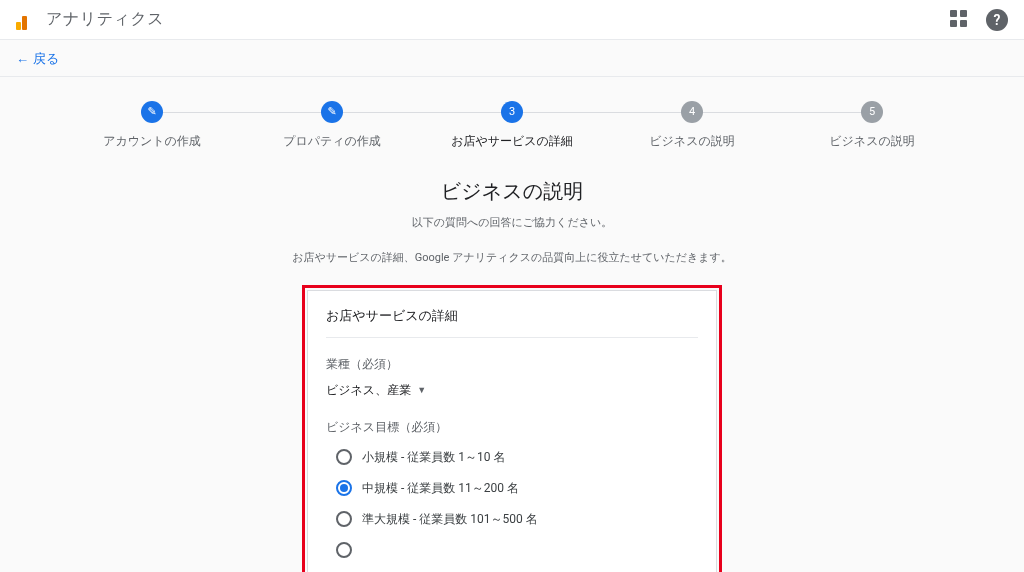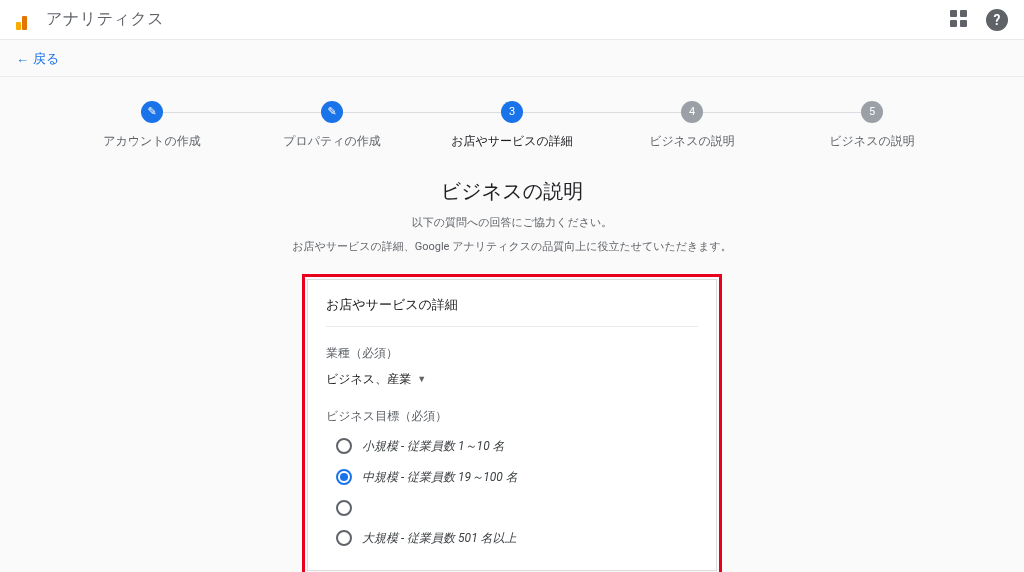--- a/index.html
+++ b/index.html
@@ -124,21 +124,21 @@
       text-align: center;
       font-size: 20px;
       font-weight: 400;
       color: #202124;
       margin-bottom: 10px;
     }
     .sub1, .sub2 {
       text-align: center;
       font-size: 11px;
       color: #5f6368;
-      margin-bottom: 9px;
+      margin-bottom: 20px;
     }
     .sub2 { margin-bottom: 20px; }
 
     .card-wrap {
       display: flex;
       justify-content: center;
     }
     .card-border {
       border: 3px solid #e8001c;
       padding: 2px;
@@ -165,21 +165,21 @@
     .dropdown {
       font-size: 12px;
       color: #202124;
       display: inline-flex;
       align-items: center;
       gap: 6px;
       cursor: pointer;
       margin-bottom: 20px;
     }
     .dropdown .caret { font-size: 9px; color: #5f6368; }
-    .radio-group { margin-left: 10px; font-style: italic; }
+    .radio-group { margin-left: 10px; }
     .radio-item {
       display: flex;
       align-items: center;
       gap: 10px;
       padding: 7px 0;
       cursor: pointer;
     }
     .radio {
       width: 16px; height: 16px; border: 2px solid #5f6368;
       border-radius: 50%; position: relative; flex-shrink: 0;
@@ -269,27 +269,27 @@
         </div>
 
         <div class="field-label">ビジネス目標（必須）</div>
         <div class="radio-group">
           <div class="radio-item">
             <span class="radio"></span>
             <span class="radio-label">小規模 - 従業員数 1～10 名</span>
           </div>
           <div class="radio-item">
             <span class="radio checked"></span>
-            <span class="radio-label">中規模 - 従業員数 19～100 名</span>
+            <span class="radio-label">中規模 - 従業員数 11～200 名</span>
           </div>
           <div class="radio-item">
             <span class="radio"></span>
+            <span class="radio-label">準大規模 - 従業員数 101～500 名</span>
           </div>
           <div class="radio-item">
             <span class="radio"></span>
-            <span class="radio-label">大規模 - 従業員数 501 名以上</span>
           </div>
         </div>
       </div>
     </div>
   </div>
 
 </div>
 
 </body></html>

